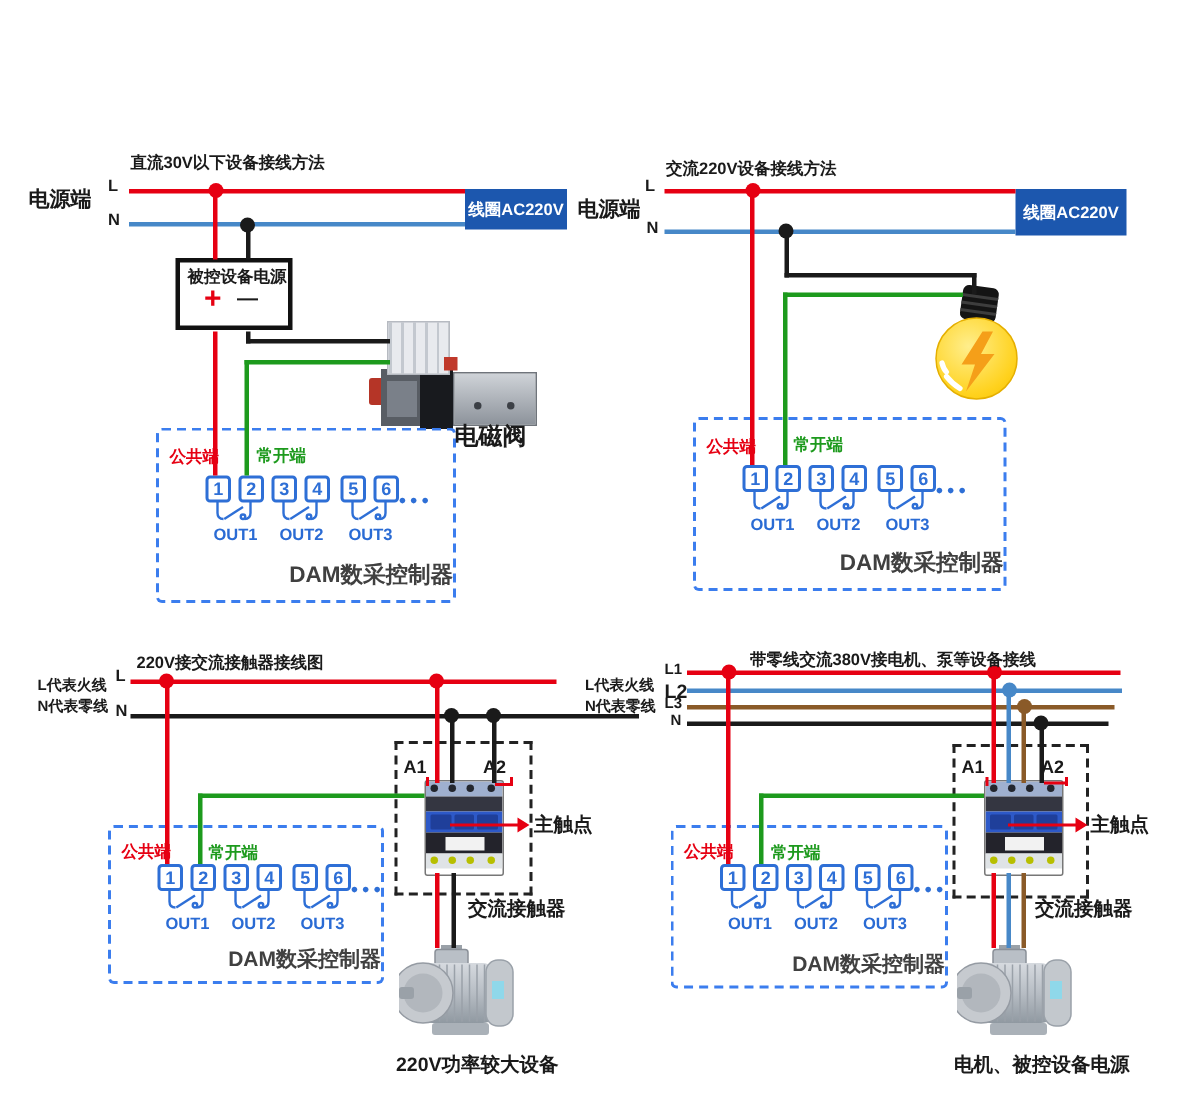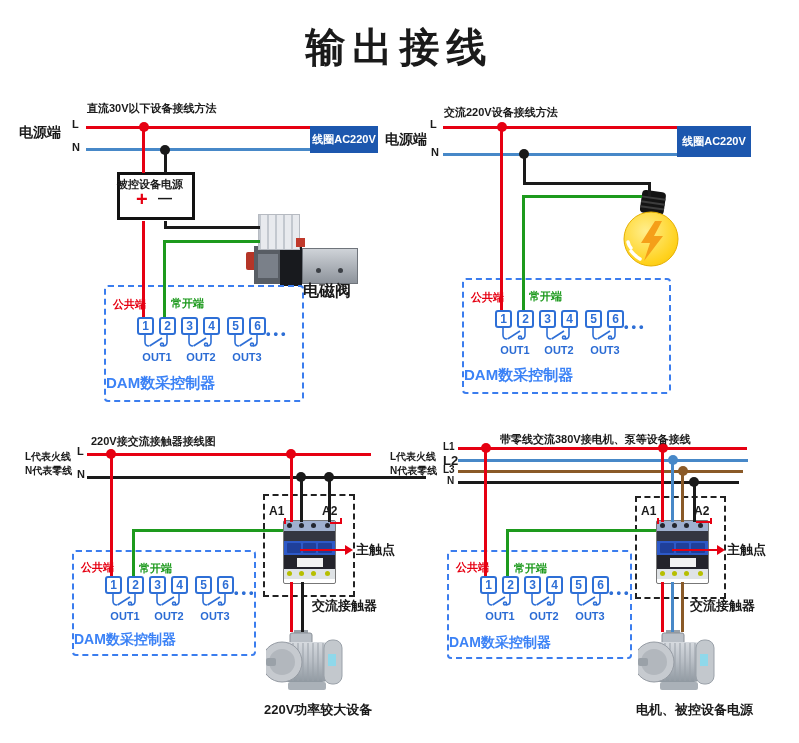--- a/index.html
+++ b/index.html
@@ -21,21 +21,21 @@
   .dam-common{position:absolute;left:7px;top:10px;color:#e60012;font-size:11px;font-weight:bold;white-space:nowrap;}
   .dam-no{position:absolute;left:65px;top:9px;color:#1d9a1d;font-size:11px;font-weight:bold;white-space:nowrap;}
   .dam-terms{position:absolute;left:31px;top:30px;width:162px;height:66px;}
   .dam-box.compact .dam-terms{top:24px;}
   .dam-box.compact .dam-common{top:8px;}
   .term{position:absolute;top:0;width:13px;height:14px;border:2px solid #2e6fd6;border-radius:3px;
         background:#fff;color:#2e6fd6;font-weight:bold;font-size:12px;text-align:center;line-height:14px;}
   .dam-sw{position:absolute;top:17px;width:26px;height:16px;}
   .dam-out{position:absolute;top:34px;width:42px;text-align:center;color:#2a6bd4;font-weight:bold;font-size:11px;}
   .dam-dots{position:absolute;left:129px;top:9px;color:#2e6fd6;font-weight:900;font-size:13px;letter-spacing:3px;}
-  .dam-title{position:absolute;left:0;right:0;bottom:7px;text-align:left;color:#3b82f6;font-weight:bold;font-size:15px;}
+  .dam-title{position:absolute;left:0;right:0;bottom:7px;text-align:right;color:#404040;font-weight:bold;font-size:15px;}
   .dam-box.compact .dam-title{bottom:5px;font-size:14px;}
   
   .dev-box{position:absolute;left:117px;top:172px;width:78px;height:48px;border:3px solid #111;
            background:#fff;box-sizing:border-box;z-index:2;}
   
   .ct-dash{position:absolute;border:2px dashed #222;z-index:2;}
   .contactor{position:absolute;width:51px;height:62px;border:1px solid #777;border-radius:2px;
              overflow:hidden;z-index:2;background:#fff;}
   .ct-row{position:relative;width:100%;}
   .ct-top{height:10px;background:#9fb0cf;}
@@ -61,40 +61,39 @@
   .vl-conn{left:12px;top:0;width:40px;height:34px;background:#e8eaee;border:1px solid #b6bac1;
            background-image:repeating-linear-gradient(90deg,#c3c8cf 0 2px,transparent 2px 8px);}
   .vl-btn{left:50px;top:24px;width:9px;height:9px;background:#c0392b;}
   .vl-screw{width:5px;height:5px;border-radius:50%;background:#3c4046;top:54px;}
 </style>
 </head>
 <body>
 
 <div id="canvas">
 
-  <div class="page-title">输出接线</div>
 
   <div class="layer">
     <span class="lbl" style="left:87px;top:101px;font-size:11px;">直流30V以下设备接线方法</span>
     <span class="lbl" style="left:19px;top:124px;font-size:14px;">电源端</span>
     <span class="lbl" style="left:72px;top:118px;font-size:11px;">L</span>
     <span class="lbl" style="left:72px;top:141px;font-size:11px;">N</span>
 
     <div class="wire h red" style="left:86px;top:126px;width:224px;"></div>
     <div class="wire h blueline" style="left:86px;top:148px;width:224px;"></div>
     <div class="coil-box" style="left:310px;top:126px;width:68px;height:27px;">线圈AC220V</div>
 
     <div class="dot red" style="left:139px;top:122px;"></div>
     <div class="dot blackline" style="left:160px;top:145px;"></div>
 
     <div class="wire v red" style="left:142px;top:127px;height:46px;"></div>
     <div class="wire v blackline" style="left:164px;top:149px;height:24px;"></div>
 
     <div class="dev-box"></div>
-    <span class="lbl" style="left:117px;top:177px;width:74px;text-align:left;font-size:11px;">被控设备电源</span>
+    <span class="lbl" style="left:117px;top:177px;width:74px;text-align:right;font-size:11px;">被控设备电源</span>
     <span class="lbl" style="left:136px;top:188px;font-size:20px;color:#e60012;">+</span>
     <span class="lbl" style="left:158px;top:190px;font-size:14px;">—</span>
 
     <div class="wire v red" style="left:142px;top:221px;height:96px;"></div>
     <div class="wire v blackline" style="left:164px;top:221px;height:8px;"></div>
     <div class="wire h blackline" style="left:164px;top:226px;width:96px;"></div>
     <div class="wire h green" style="left:163px;top:240px;width:97px;"></div>
     <div class="wire v green" style="left:163px;top:240px;height:77px;"></div>
 
     <div class="valve">

